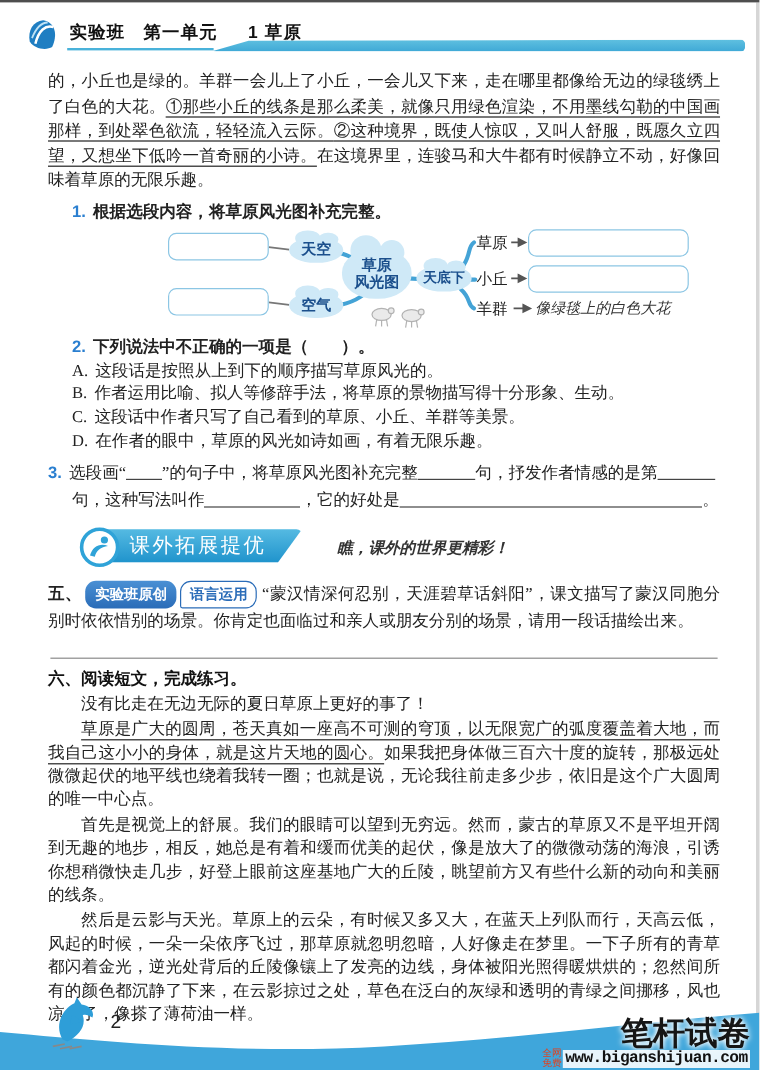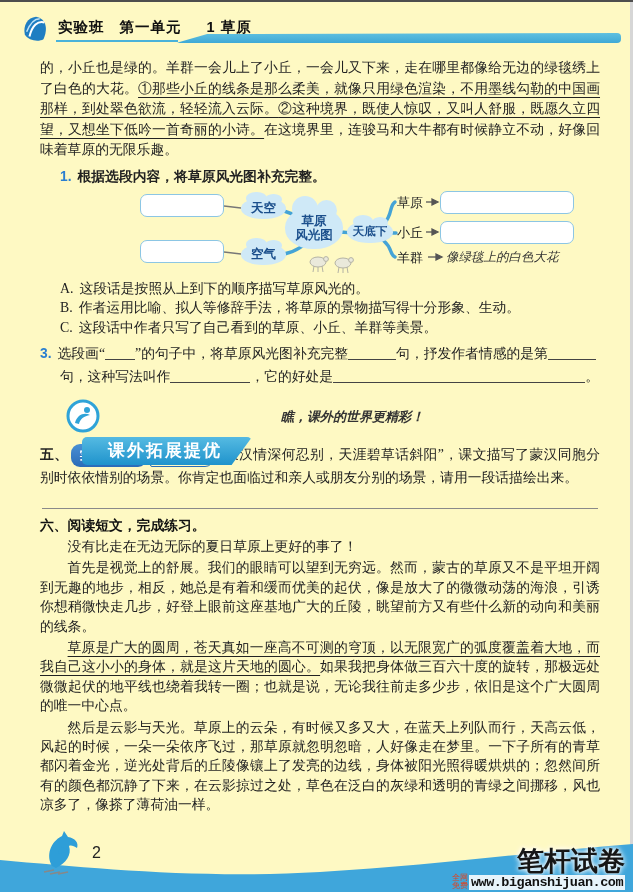--- a/index.html
+++ b/index.html
@@ -1,17 +1,17 @@
 <!DOCTYPE html>
 <html><head>
 <meta charset="utf-8">
 <style>
   html,body{margin:0;padding:0;}
   body{width:633px;height:892px;background:#e8e8e8;font-family:"Liberation Serif","DejaVu Serif",serif;}
-  .page{position:relative;width:633px;height:892px;background:#fef9c3;overflow:hidden;
+  .page{position:relative;width:633px;height:892px;background:#ffffff;overflow:hidden;
         border-top:2px solid #4e4e4e;box-sizing:border-box;box-shadow:inset -3px 0 0 #d6d6d6;}
   
   .header{position:relative;height:46px;}
   .logo{position:absolute;left:22px;top:13px;width:28px;height:28px;}
   .header-title{position:absolute;left:58px;top:16px;font-family:"Liberation Sans","DejaVu Sans",sans-serif;
         font-weight:bold;font-size:14.5px;color:#111;letter-spacing:1px;}
   .header-title .lesson{margin-left:20px;}
   .header-rule{position:absolute;left:56px;top:38px;width:122px;height:2px;background:#49b2da;}
   .swoosh{position:absolute;left:176px;right:12px;top:31px;height:10px;background:linear-gradient(180deg,#5fc0e0,#3fa9d6);
         clip-path:polygon(0 100%,7% 10%,100% 0,100% 100%);border-radius:0 4px 4px 4px;}
@@ -40,22 +40,22 @@
   .opt-label{font-family:"Liberation Serif",serif;margin-right:6px;}
   .blank{display:inline-block;border-bottom:1px solid #444;height:14px;vertical-align:-2px;}
   .blank.s{width:30px;} .blank.m{width:48px;} .blank.l{width:80px;} .blank.xl{width:252px;}
   .q3wrap{margin-left:20px;font-size:13.8px;line-height:23px;color:#222;}
   .q3wrap .qnum{margin-left:-20px;}
   
   .banner{position:relative;height:38px;margin:10px 0 0 26px;}
   .banner-icon{position:absolute;left:0;top:1px;width:34px;height:34px;z-index:2;}
   .ribbon{position:absolute;left:16px;top:3px;height:28px;line-height:28px;padding:0 30px 0 26px;
           background:linear-gradient(180deg,#55bae2,#1f93cc);color:#fff;
-          font-family:"Liberation Sans","DejaVu Sans",sans-serif;font-weight:bold;font-size:17px;letter-spacing:2px;
-          clip-path:polygon(0 0,100% 0,88% 100%,0 100%);border-radius:5px;margin-top:36px;}
+          font-family:"Liberation Sans","DejaVu Sans",sans-serif;font-weight:normal;font-size:17px;letter-spacing:2px;
+          clip-path:polygon(0 0,100% 0,88% 100%,0 100%);border-radius:5px;}
   .slogan{position:absolute;left:215px;top:10px;font-size:13px;font-weight:bold;color:#333;font-style:italic;}
   
   .sec5{font-size:13.8px;line-height:21px;color:#222;margin-top:8px;text-align:justify;}
   .badge1{display:inline-block;background:linear-gradient(180deg,#4a90d4,#2a6cb8);color:#fff;border-radius:9px;
           font-size:12px;padding:1px 8px;font-family:"Liberation Sans","DejaVu Sans",sans-serif;font-weight:bold;margin:0 3px;}
   .badge2{display:inline-block;border:1.5px solid #2a6cb8;color:#2a6cb8;border-radius:9px 9px 9px 2px;
           font-size:12px;padding:0 7px;font-weight:bold;margin-right:4px;}
   .answer-rule{border:none;border-bottom:1.2px solid #8a8a8a;margin:20px 2px 8px 2px;}
   
   .sec6-head{font-size:13.8px;font-weight:bold;font-family:"Liberation Sans","DejaVu Sans",sans-serif;color:#111;margin-top:4px;}
@@ -155,23 +155,27 @@
             <line x1="16" y1="13" x2="17" y2="19"></line>
           <ellipse cx="37" cy="10" rx="8" ry="5"></ellipse>
             <circle cx="45" cy="7" r="2.4"></circle>
           <line x1="33" y1="14" x2="32" y2="20"></line>
             <line x1="37" y1="15" x2="37" y2="20"></line>
             <line x1="41" y1="14" x2="42" y2="20"></line>
         </g>
       </svg>
     </div>
 
+    <div class="qrow" style="margin-left:20px;margin-top:2px;">
+      <span class="qnum">2.</span><span class="qtext">下列说法中不正确的一项是（　　）。</span>
+    </div>
     <div class="option"><span class="opt-label">A.</span><span>这段话是按照从上到下的顺序描写草原风光的。</span></div>
     <div class="option"><span class="opt-label">B.</span><span>作者运用比喻、拟人等修辞手法，将草原的景物描写得十分形象、生动。</span></div>
     <div class="option"><span class="opt-label">C.</span><span>这段话中作者只写了自己看到的草原、小丘、羊群等美景。</span></div>
+    <div class="option"><span class="opt-label">D.</span><span>在作者的眼中，草原的风光如诗如画，有着无限乐趣。</span></div>
 
     <div class="q3wrap" style="margin-top:4px;">
       <span class="qnum">3.</span><span>选段画“</span><span class="blank s"></span><span>”的句子中，将草原风光图补充完整</span><span class="blank m"></span><span>句，抒发作者情感的是第</span><span class="blank m"></span><span>句，这种写法叫作</span><span class="blank l"></span><span>，它的好处是</span><span class="blank xl"></span><span>。</span>
     </div>
 
     <div class="banner">
       <svg class="banner-icon" viewBox="0 0 34 34">
         <circle cx="17" cy="17" r="15" fill="#fff" stroke="#2fa3d8" stroke-width="3"></circle>
         <circle cx="21" cy="11" r="3" fill="#2fa3d8"></circle>
         <path d="M9,24 C11,16 18,13 24,16 C18,17 14,20 13,25 Z" fill="#2fa3d8"></path>
@@ -182,22 +186,22 @@
 
     <div class="sec5">
       <span class="secnum">五、</span><span class="badge1">实验班原创</span><span class="badge2">语言运用</span><span>“蒙汉情深何忍别，天涯碧草话斜阳”，课文描写了蒙汉同胞分别时依依惜别的场景。你肯定也面临过和亲人或朋友分别的场景，请用一段话描绘出来。</span>
     </div>
     <hr class="answer-rule">
 
     <div class="sec6-head">
       <span>六、</span><span>阅读短文，完成练习。</span>
     </div>
     <p class="pp"><span class="u"></span><span>没有比走在无边无际的夏日草原上更好的事了！</span></p>
+    <p class="pp"><span class="u">草原是广大的圆周，苍天真如一座高不可测的穹顶，以无限宽广的弧度覆盖着大地，而我自己这小小的身体，就是这片天地的圆心。</span><span>如果我把身体做三百六十度的旋转，那极远处微微起伏的地平线也绕着我转一圈；也就是说，无论我往前走多少步，依旧是这个广大圆周的唯一中心点。</span></p>
     <p class="pp"><span class="u"></span><span>首先是视觉上的舒展。我们的眼睛可以望到无穷远。然而，蒙古的草原又不是平坦开阔到无趣的地步，相反，她总是有着和缓而优美的起伏，像是放大了的微微动荡的海浪，引诱你想稍微快走几步，好登上眼前这座基地广大的丘陵，眺望前方又有些什么新的动向和美丽的线条。</span></p>
-    <p class="pp"><span class="u">草原是广大的圆周，苍天真如一座高不可测的穹顶，以无限宽广的弧度覆盖着大地，而我自己这小小的身体，就是这片天地的圆心。</span><span>如果我把身体做三百六十度的旋转，那极远处微微起伏的地平线也绕着我转一圈；也就是说，无论我往前走多少步，依旧是这个广大圆周的唯一中心点。</span></p>
     <p class="pp"><span class="u"></span><span>然后是云影与天光。草原上的云朵，有时候又多又大，在蓝天上列队而行，天高云低，风起的时候，一朵一朵依序飞过，那草原就忽明忽暗，人好像走在梦里。一下子所有的青草都闪着金光，逆光处背后的丘陵像镶上了发亮的边线，身体被阳光照得暖烘烘的；忽然间所有的颜色都沉静了下来，在云影掠过之处，草色在泛白的灰绿和透明的青绿之间挪移，风也凉多了，像搽了薄荷油一样。</span></p>
 
   </div>
 
   <svg class="footer-wave" viewBox="0 0 633 58" preserveAspectRatio="none">
     <path d="M0,26 C90,34 200,45 320,38 C440,31 540,17 633,10 L633,58 L0,58 Z" fill="#3fa6db"></path>
   </svg>
   <svg class="dolphin" viewBox="0 0 42 46">
     <path d="M10,36 C4,26 8,12 20,6 L22,1 L26,7 C33,8 37,13 35,18 C32,16 29,15 27,16 C30,25 24,33 14,38 Z" fill="#2e9ed8"></path>
     <path d="M18,16 L27,21 L16,24 Z" fill="#2e9ed8"></path>

